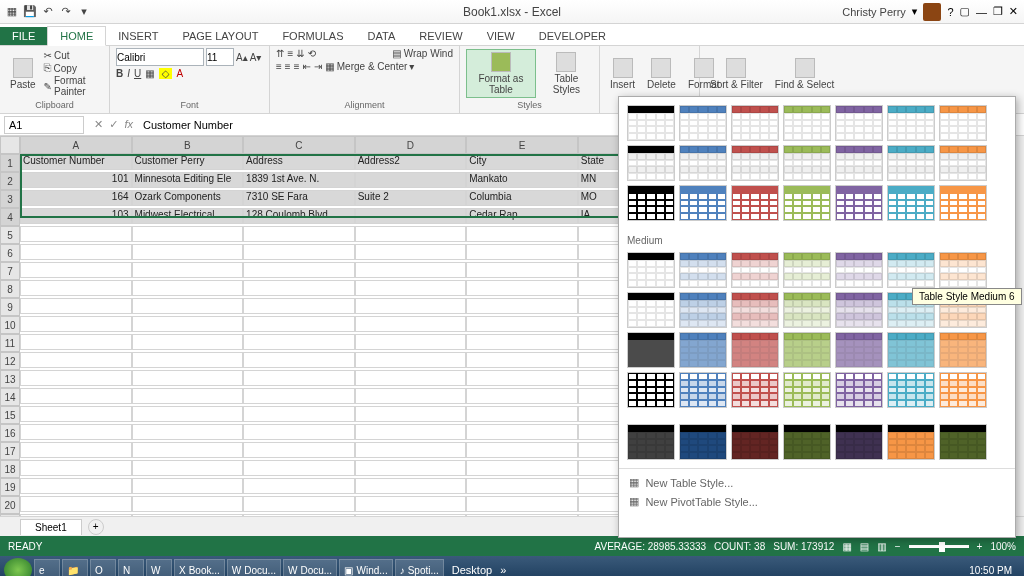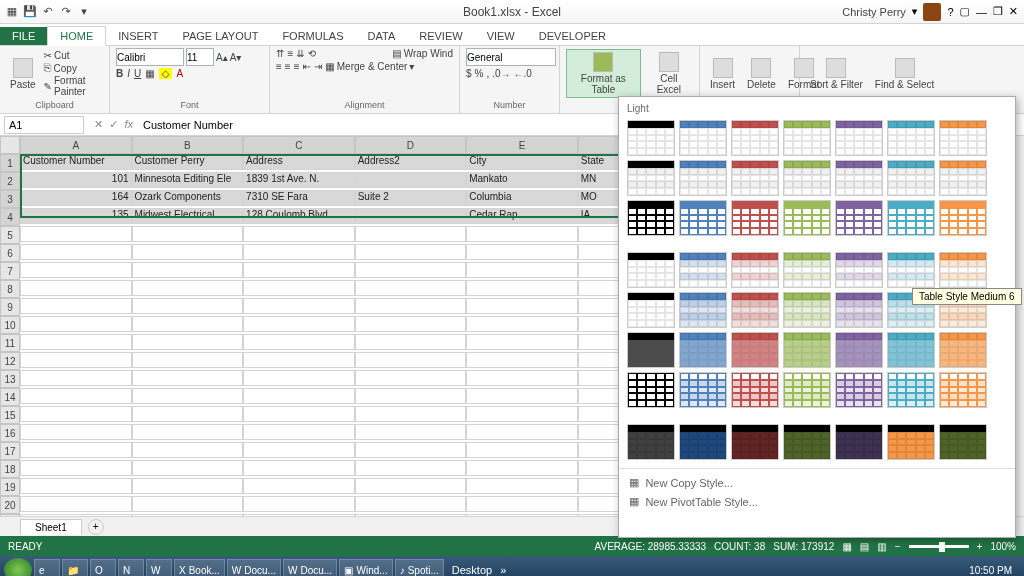--- a/index.html
+++ b/index.html
@@ -125,21 +125,21 @@
         <div class="smalltxt">✂ <span>Cut</span></div>
         <div class="smalltxt">⎘ <span>Copy</span></div>
         <div class="smalltxt">✎ <span>Format Painter</span></div>
       </div>
     </div>
     <div class="group-label">Clipboard</div>
   </div>
   <div class="group" style="width:160px">
     <div class="group-body" style="flex-direction:column;align-items:stretch;gap:2px">
       <div style="display:flex;gap:2px">
-        <input type="text" style="width: 68px;" value="Calibri">
+        <input type="text" style="width: 88px;" value="Calibri">
         <input type="text" style="width: 28px;" value="11">
         <span class="smalltxt">A▴</span>
         <span class="smalltxt">A▾</span>
       </div>
       <div style="display:flex;gap:4px" class="smalltxt">
         <b>B</b>
         <i>I</i>
         <u>U</u>
         <span>▦</span>
         <span style="background:#ffff00;padding:0 3px">◇</span>
@@ -162,42 +162,29 @@
         <span class="smalltxt">≡</span>
         <span class="smalltxt">≡</span>
         <span class="smalltxt">≡</span>
         <span class="smalltxt">⇤</span>
         <span class="smalltxt">⇥</span>
         <span class="smalltxt">▦ <span>Merge &amp; Center</span> ▾</span>
       </div>
     </div>
     <div class="group-label">Alignment</div>
   </div>
-  <div class="group" style="width:100px">
-    <div class="group-body" style="flex-direction:column;gap:2px;align-items:stretch">
-      <input type="text" style="width: 90px;" value="General">
-      <div style="display:flex;gap:3px" class="smalltxt">
-        <span>$</span>
-        <span>%</span>
-        <span>,</span>
-        <span>.0→</span>
-        <span>←.0</span>
-      </div>
-    </div>
-    <div class="group-label">Number</div>
-  </div>
   <div class="group" style="width:140px">
     <div class="group-body">
       <div class="bigbtn format-table">
           <div class="ico" style="background:#9bbb59"></div>
           <span>Format as Table</span>
         </div>
       <div class="bigbtn">
           <div class="ico"></div>
-          <span>Cell Excel</span>
+          <span>Table Styles</span>
         </div>
     </div>
     <div class="group-label">Styles</div>
   </div>
   <div class="group" style="width:100px">
     <div class="group-body">
       <div class="bigbtn">
           <div class="ico"></div>
           <span>Insert</span>
         </div>
@@ -273,21 +260,21 @@
       <div class="cell sel" style="text-align: right;">164</div>
       <div class="cell sel">Ozark Components</div>
       <div class="cell sel">7310 SE Fara</div>
       <div class="cell sel">Suite 2</div>
       <div class="cell sel">Columbia</div>
       <div class="cell sel">MO</div>
       <div class="cell sel" style="text-align: right;">65201</div>
       <div class="cell sel">Jennifer Johnston</div>
       <div class="cell sel">(31</div>
       <div class="rowhdr sel">4</div>
-      <div class="cell sel" style="text-align: right;">135</div>
+      <div class="cell sel" style="text-align: right;">103</div>
       <div class="cell sel">Midwest Electrical</div>
       <div class="cell sel">128 Coulomb Blvd.</div>
       <div class="cell sel"></div>
       <div class="cell sel">Cedar Rap</div>
       <div class="cell sel">IA</div>
       <div class="cell sel" style="text-align: right;">52402</div>
       <div class="cell sel">Leslie Edwards</div>
       <div class="cell sel">(51</div>
       <div class="rowhdr">5</div>
       <div class="cell"></div>
@@ -499,21 +486,20 @@
   <div class="taskbtn">W <span>Docu...</span></div>
   <div class="taskbtn">▣ <span>Wind...</span></div>
   <div class="taskbtn">♪ <span>Spoti...</span></div>
   <span style="color:#fff;padding:0 6px">Desktop</span>
   <span style="color:#fff">»</span>
   <div class="clock">10:50 PM</div>
 </div>
 
 <div class="gallery">
   <div class="gallery-section">
-    <div class="gallery-label">Light</div>
     <div class="styles-grid" id="light-grid">
         <div class="style-thumb">
           <div class="r">
             <div class="c" style="background: rgb(0, 0, 0);"></div>
             <div class="c" style="background: rgb(0, 0, 0);"></div>
             <div class="c" style="background: rgb(0, 0, 0);"></div>
             <div class="c" style="background: rgb(0, 0, 0);"></div>
             <div class="c" style="background: rgb(0, 0, 0);"></div>
           </div>
           <div class="r">
@@ -1281,20 +1267,21 @@
             <div class="c" style="border-color: rgb(247, 150, 70); background: rgb(255, 255, 255);"></div>
             <div class="c" style="border-color: rgb(247, 150, 70); background: rgb(255, 255, 255);"></div>
             <div class="c" style="border-color: rgb(247, 150, 70); background: rgb(255, 255, 255);"></div>
             <div class="c" style="border-color: rgb(247, 150, 70); background: rgb(255, 255, 255);"></div>
             <div class="c" style="border-color: rgb(247, 150, 70); background: rgb(255, 255, 255);"></div>
           </div>
         </div>
       </div>
   </div>
   <div class="gallery-section">
+    <div class="gallery-label">Medium</div>
     <div class="styles-grid" id="medium-grid">
         <div class="style-thumb">
           <div class="r">
             <div class="c" style="background: rgb(0, 0, 0);"></div>
             <div class="c" style="background: rgb(0, 0, 0);"></div>
             <div class="c" style="background: rgb(0, 0, 0);"></div>
             <div class="c" style="background: rgb(0, 0, 0);"></div>
             <div class="c" style="background: rgb(0, 0, 0);"></div>
           </div>
           <div class="r">
@@ -2584,17 +2571,17 @@
             <div class="c" style="background: rgb(79, 98, 40);"></div>
             <div class="c" style="background: rgb(79, 98, 40);"></div>
             <div class="c" style="background: rgb(79, 98, 40);"></div>
             <div class="c" style="background: rgb(79, 98, 40);"></div>
             <div class="c" style="background: rgb(79, 98, 40);"></div>
           </div>
         </div>
       </div>
   </div>
   <div class="gallery-footer">
-    <div class="item">▦ <span>New Copy Style...</span></div>
+    <div class="item">▦ <span>New Table Style...</span></div>
     <div class="item">▦ <span>New PivotTable Style...</span></div>
   </div>
 </div>
 <div class="tooltip" style="top:288px;left:912px">Table Style Medium 6</div>
 
 </body></html>

